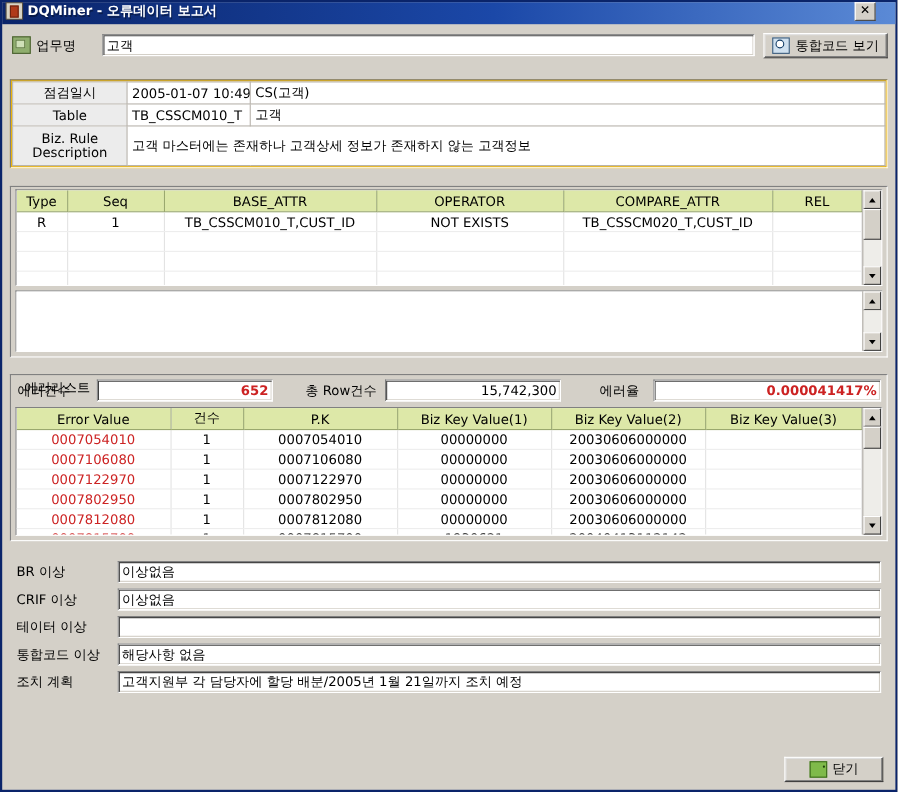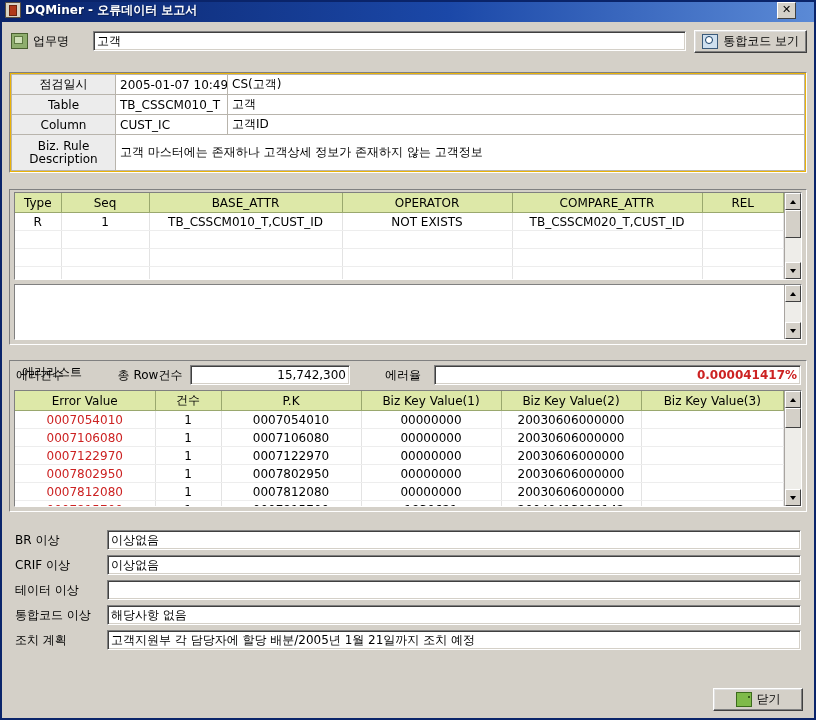--- a/index.html
+++ b/index.html
@@ -182,25 +182,20 @@
         <tbody>
             <tr>
           <td class="k">점검일시</td>
           <td class="v1">2005-01-07 10:49</td>
           <td>CS(고객)</td>
         </tr>
         <tr>
           <td class="k">Table</td>
           <td class="v1">TB_CSSCM010_T</td>
           <td>고객</td>
-        </tr>
-        <tr>
-          <td class="k">Column</td>
-          <td class="v1">CUST_IC</td>
-          <td>고객ID</td>
         </tr>
         <tr>
           <td class="k two" style="height:33px;">Biz. Rule Description</td>
           <td colspan="2">고객 마스터에는 존재하나 고객상세 정보가 존재하지 않는 고객정보</td>
         </tr>
       </tbody>
         </table>
     </div>
 
     <div class="group">
@@ -292,20 +287,21 @@
       </div>
     </div>
 
     <div class="group">
       <div class="gborder"></div>
       <div class="glabel">에러리스트</div>
       <div class="ginner">
 
         <div class="sumrow">
           <span class="lbl" style="width:72px;">에러건수</span>
+          <span class="txtbox num red" style="width:152px;">652</span>
           <span class="lbl" style="width:80px;margin-left:22px;text-align:center;">총 Row건수</span>
           <span class="txtbox num" style="width:152px;">15,742,300</span>
           <span class="lbl" style="width:62px;margin-left:22px;text-align:center;">에러율</span>
           <span class="txtbox num red" style="flex:1;margin-right:1px;">0.000041417%</span>
         </div>
 
         <div class="grid-wrap" style="height:115px;">
           <div class="grid-scroll">
             <table class="grid">
               <colgroup>

